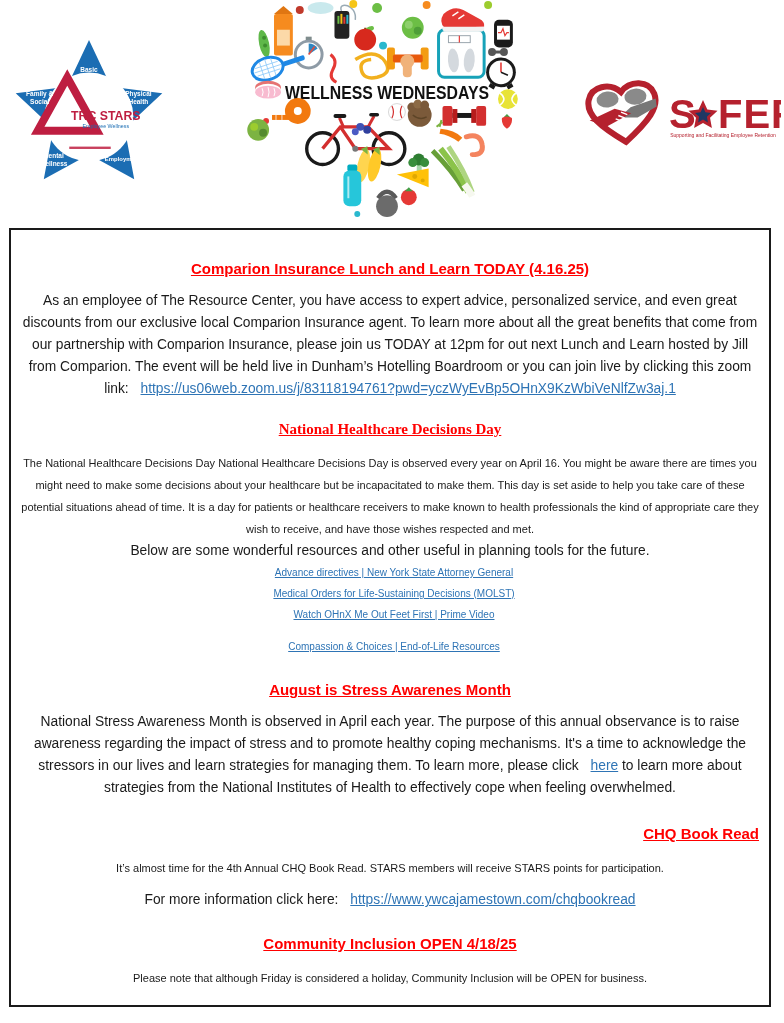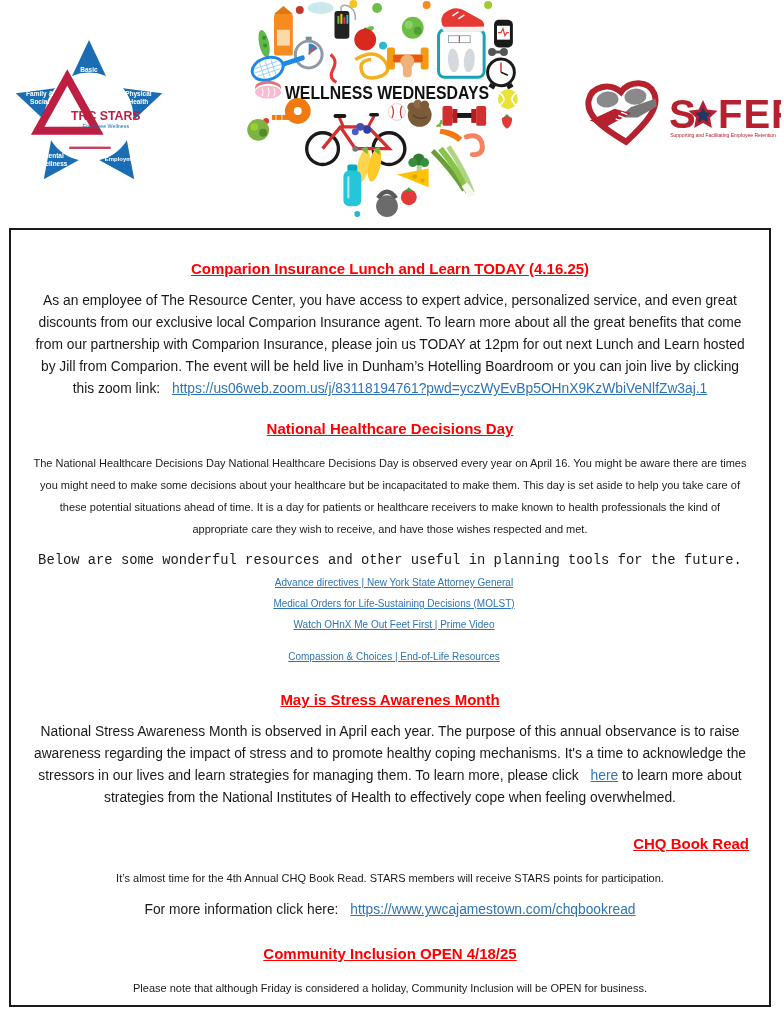--- a/index.html
+++ b/index.html
@@ -3,27 +3,27 @@
 <meta charset="utf-8">
 <style>
   html,body{margin:0;padding:0;background:#ffffff;}
   body{width:784px;height:1023px;font-family:"Liberation Sans",sans-serif;color:#1a1a1a;position:relative;overflow:hidden;}
   .header{position:relative;width:784px;height:226px;}
   .logo{position:absolute;}
   #trc-logo{left:10px;top:36px;}
   #heart-logo{left:238px;top:0px;}
   #safer-logo{left:585px;top:76px;}
   .content-box{margin:2px 13px 0 9px;border:2px solid #1a1a1a;height:779px;overflow:hidden;
-               text-align:center;font-size:13.5px;line-height:21px;padding:0 20px;box-sizing:border-box;}
+               text-align:center;font-size:13.5px;line-height:21px;padding:0 10px;box-sizing:border-box;}
   .sec-h{color:#FF0000;font-weight:bold;text-decoration:underline;font-size:15px;line-height:22px;}
-  .h1{margin-top:28px;} .h2{margin-top:18px;} .h3{margin-top:22px;} .h4{margin-top:24px;text-align:right;} .h5{margin-top:22px;}
+  .h1{margin-top:28px;} .h2{margin-top:18px;font-family:Liberation Serif, serif;} .h3{margin-top:22px;} .h4{margin-top:24px;text-align:right;} .h5{margin-top:22px;}
   .para{margin-top:10px;font-size:13.8px;line-height:22px;}
   .para-tight{margin-top:12px;font-size:11px;line-height:22px;}
   a{color:#2E74B5;text-decoration:underline;cursor:pointer;margin-left:8px;}
-  .res-intro{margin-top:10px;font-size:13.8px;line-height:22px;font-family:Liberation Mono, monospace;}
+  .res-intro{font-size:13.8px;line-height:22px;}
   .res-link{line-height:21px;margin:0;font-size:10px;}
   .res-link.gap{margin-top:11px;}
   svg text{font-family:"Liberation Sans",sans-serif;}
 </style>
 </head>
 <body>
 
 <div class="header">
 
   <svg id="trc-logo" class="logo" width="158" height="158" viewBox="0 0 160 160">
@@ -274,21 +274,21 @@
   <div class="para"><span>As an employee of The Resource Center, you have access to expert advice, personalized service, and even great discounts from our exclusive local Comparion Insurance agent. To learn more about all the great benefits that come from our partnership with Comparion Insurance, please join us TODAY at 12pm for out next Lunch and Learn hosted by Jill from Comparion. The event will be held live in Dunham’s Hotelling Boardroom or you can join live by clicking this zoom link: </span><a href="#">https://us06web.zoom.us/j/83118194761?pwd=yczWyEvBp5OHnX9KzWbiVeNlfZw3aj.1</a></div>
 
   <div class="sec-h h2">National Healthcare Decisions Day</div>
   <div class="para-tight">The National Healthcare Decisions Day National Healthcare Decisions Day is observed every year on April 16. You might be aware there are times you might need to make some decisions about your healthcare but be incapacitated to make them. This day is set aside to help you take care of these potential situations ahead of time. It is a day for patients or healthcare receivers to make known to health professionals the kind of appropriate care they wish to receive, and have those wishes respected and met.</div>
   <div class="res-intro">Below are some wonderful resources and other useful in planning tools for the future.</div>
   <div class="res-link"><a href="#">Advance directives | New York State Attorney General</a></div>
   <div class="res-link"><a href="#">Medical Orders for Life-Sustaining Decisions (MOLST)</a></div>
   <div class="res-link"><a href="#">Watch OHnX Me Out Feet First | Prime Video</a></div>
   <div class="res-link gap"><a href="#">Compassion &amp; Choices | End-of-Life Resources</a></div>
 
-  <div class="sec-h h3">May is Stress Awarenes Month</div>
+  <div class="sec-h h3">August is Stress Awarenes Month</div>
   <div class="para"><span>National Stress Awareness Month is observed in April each year. The purpose of this annual observance is to raise awareness regarding the impact of stress and to promote healthy coping mechanisms. It's a time to acknowledge the stressors in our lives and learn strategies for managing them. To learn more, please click </span><a href="#">here</a><span> to learn more about strategies from the National Institutes of Health to effectively cope when feeling overwhelmed.</span></div>
 
   <div class="sec-h h4">CHQ Book Read</div>
   <div class="para-tight">It’s almost time for the 4th Annual CHQ Book Read. STARS members will receive STARS points for participation.</div>
   <div class="para"><span>For more information click here: </span><a href="#">https://www.ywcajamestown.com/chqbookread</a></div>
 
   <div class="sec-h h5">Community Inclusion OPEN 4/18/25</div>
   <div class="para-tight">Please note that although Friday is considered a holiday, Community Inclusion will be OPEN for business.</div>
 
 </div>

